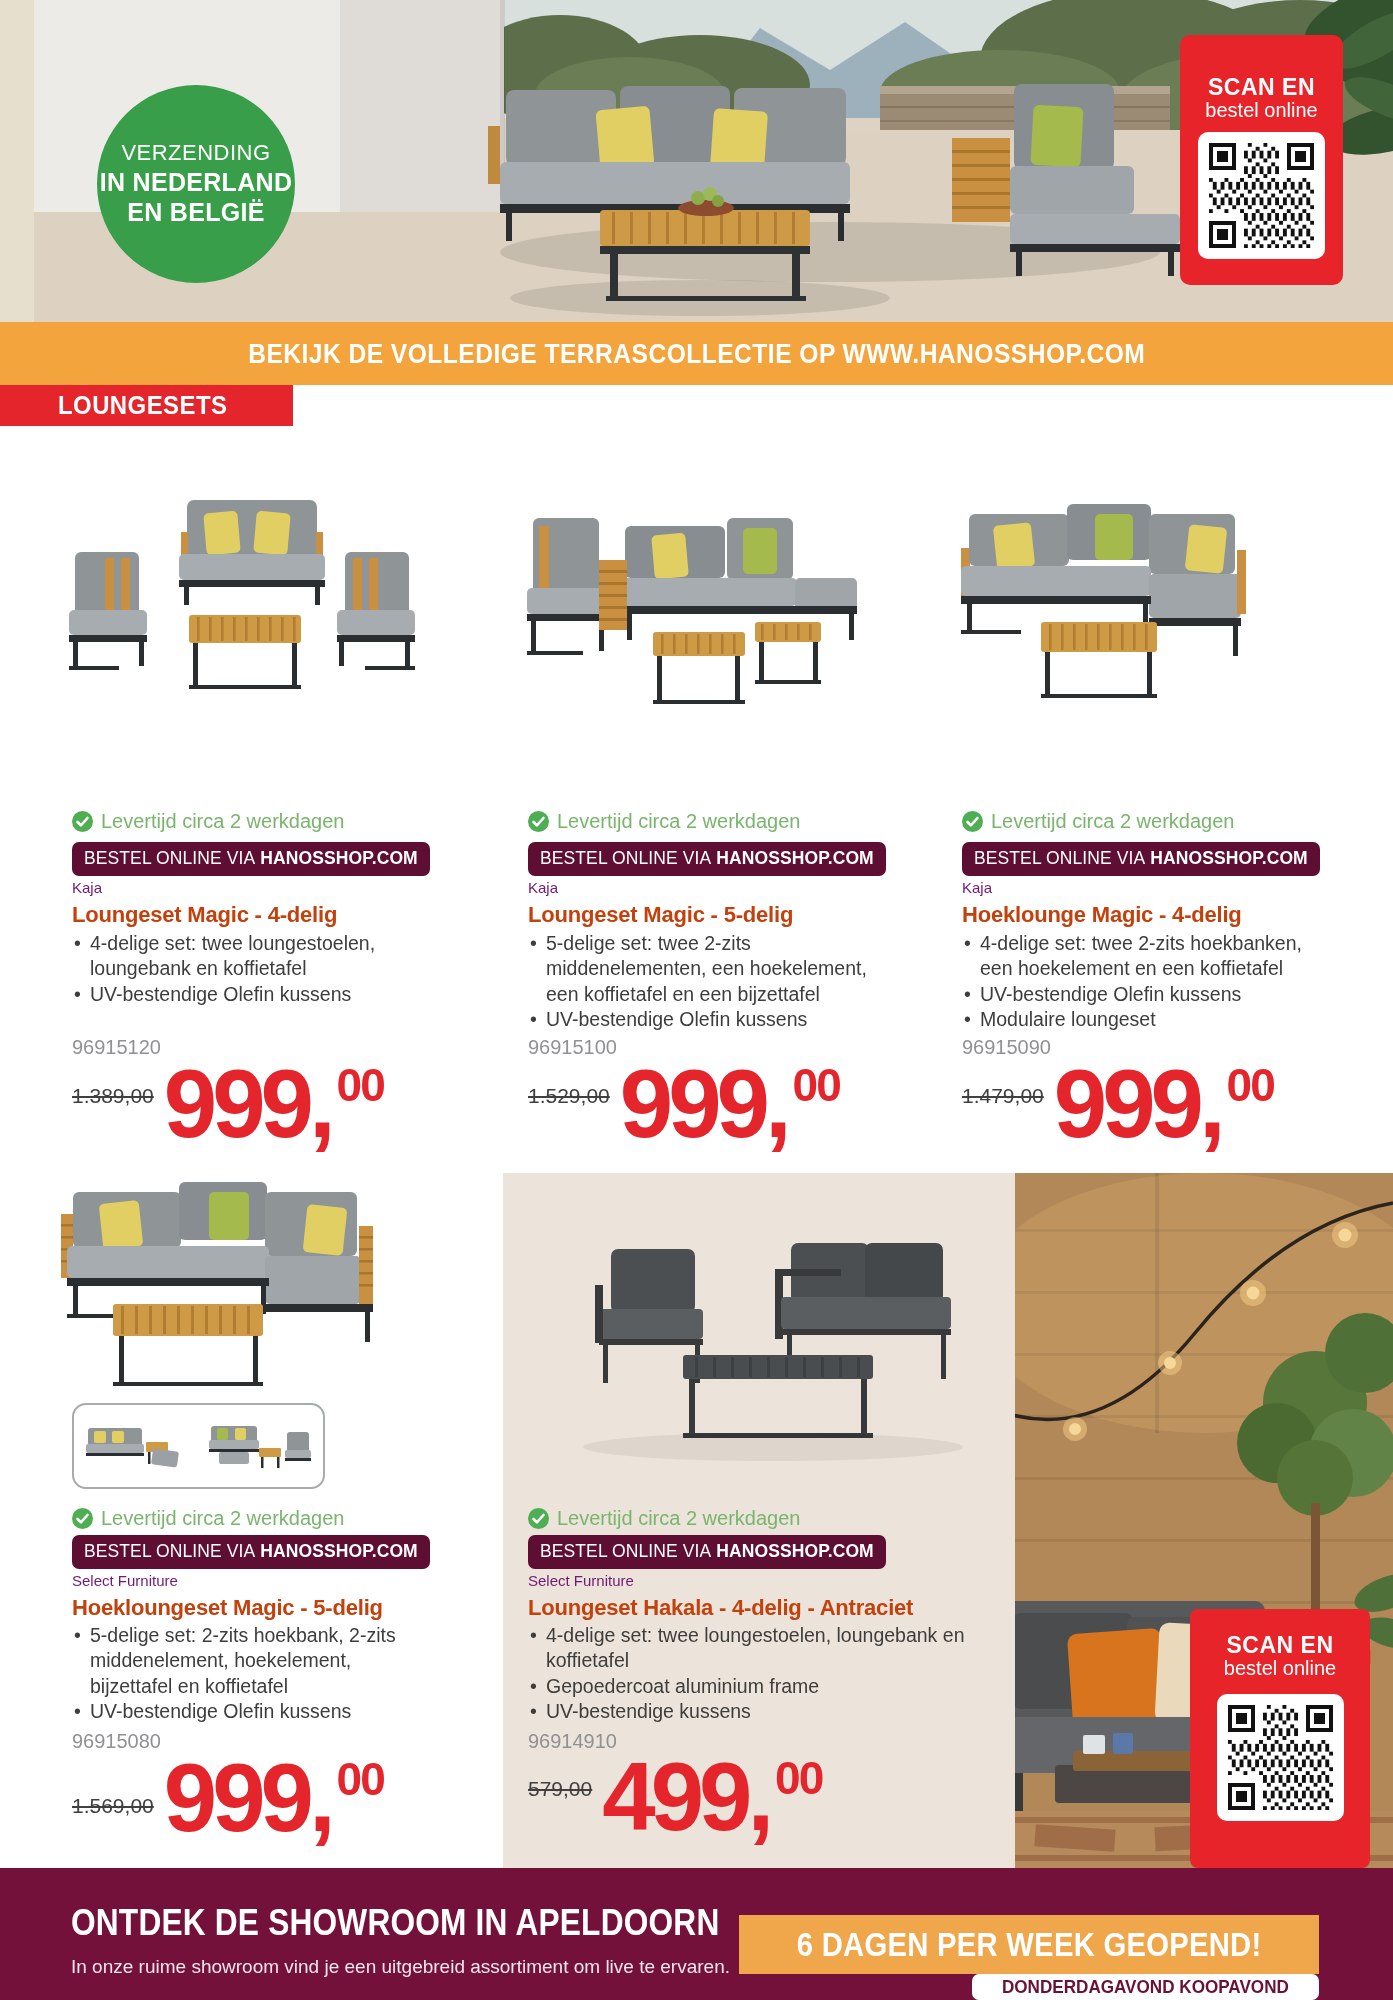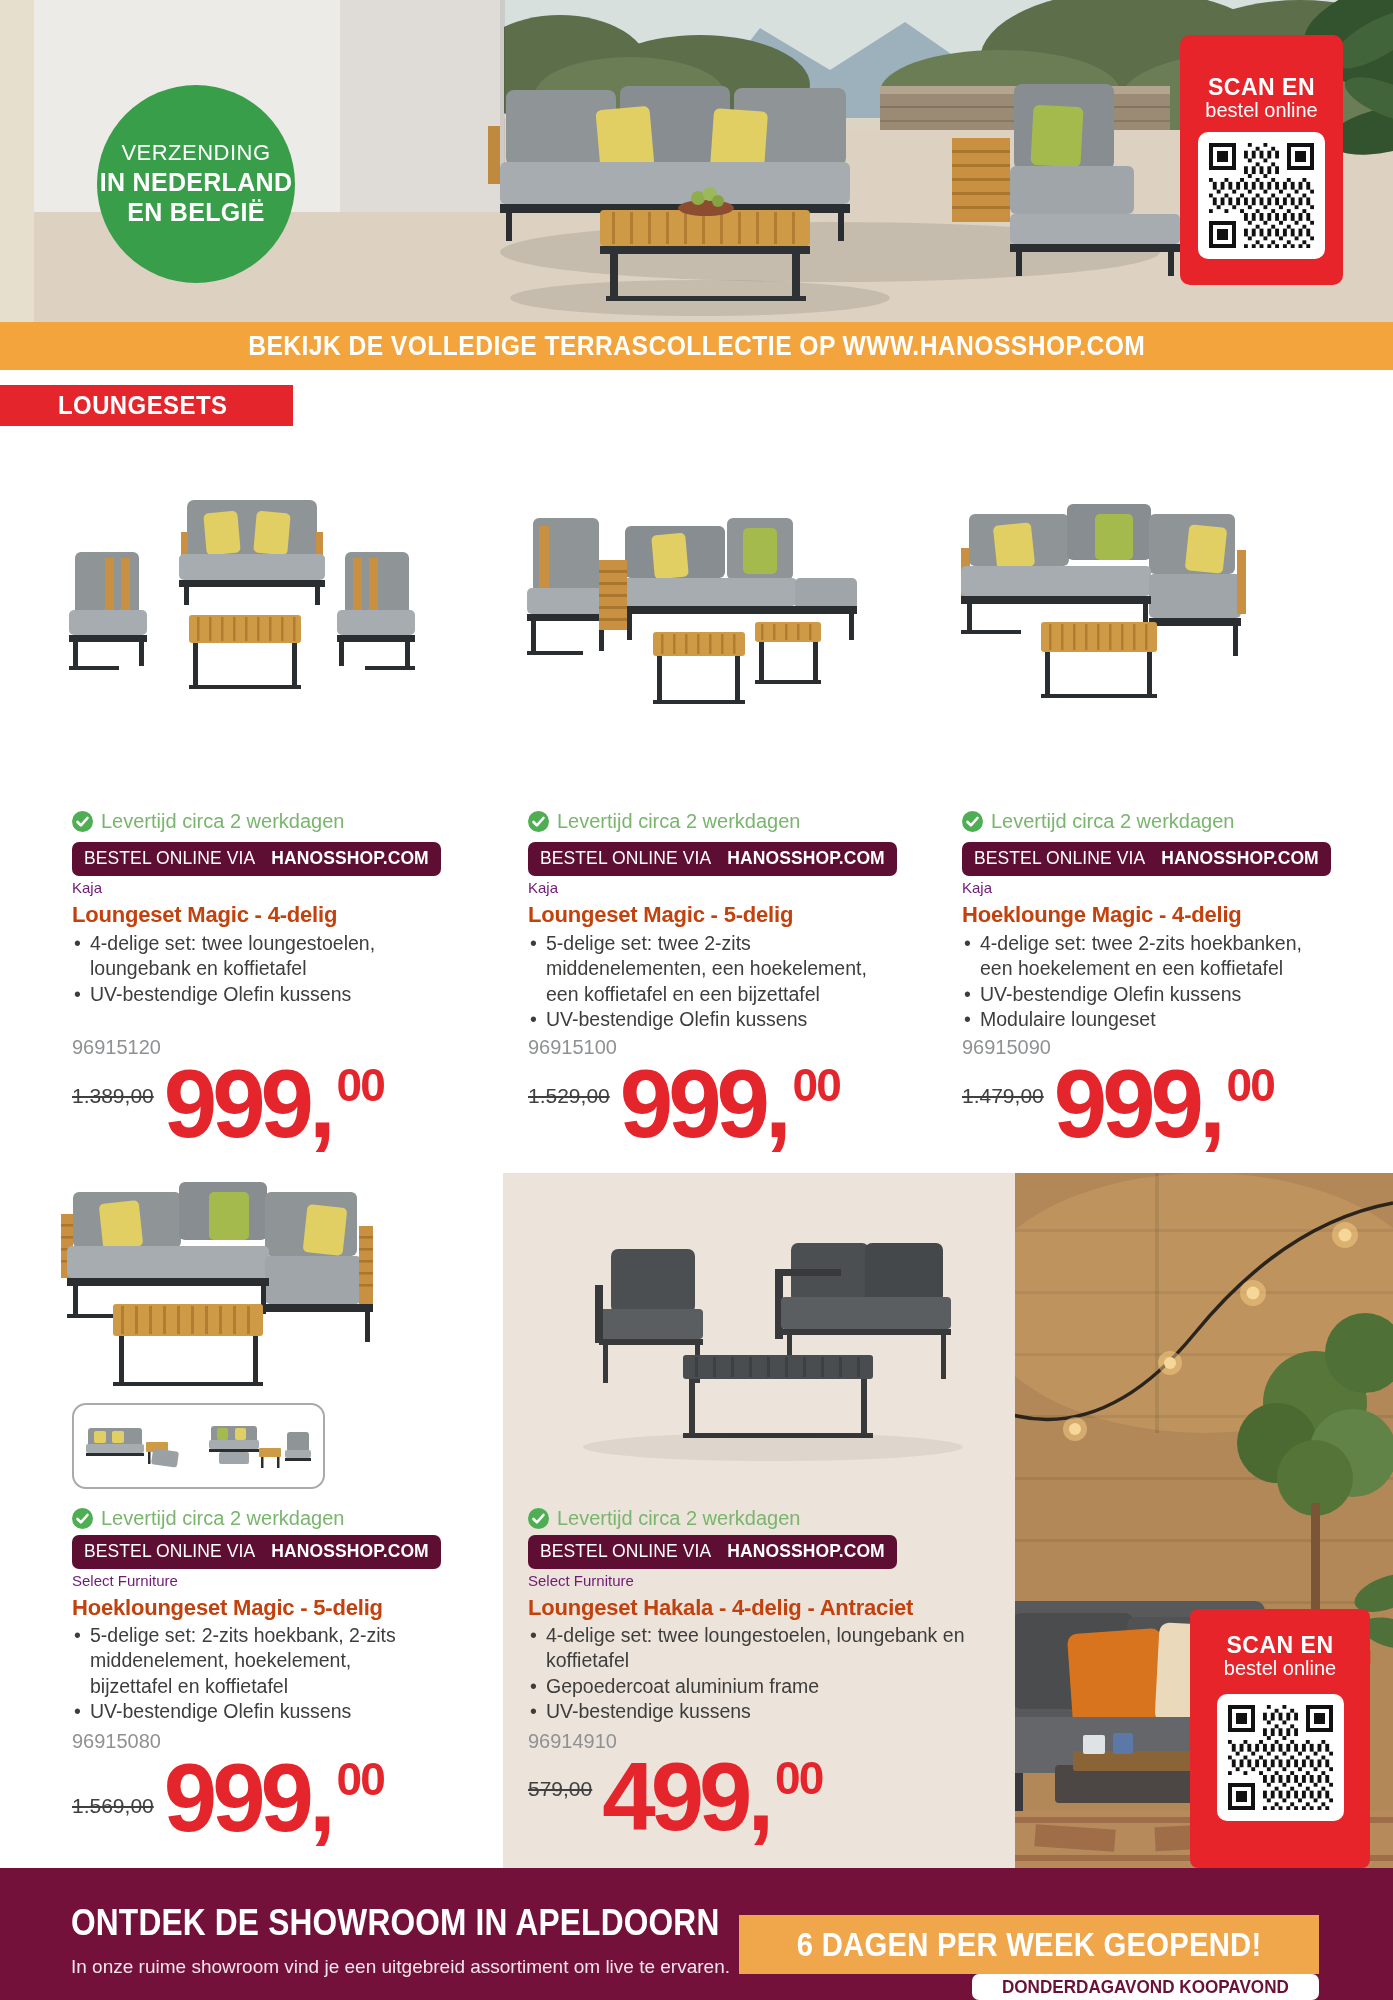--- a/index.html
+++ b/index.html
@@ -18,34 +18,34 @@
   
   .scan-box{position:absolute;background:#e8242b;border-radius:10px;color:#fff;text-align:center;}
   .scan-box.top{left:1180px;top:35px;width:163px;height:250px;padding-top:40px;box-sizing:border-box;}
   .scan-box.bottom{left:1190px;top:1609px;width:180px;height:259px;padding-top:24px;box-sizing:border-box;border-radius:8px;}
   .scan-title{font-weight:bold;font-size:23px;letter-spacing:.5px;line-height:1.05;}
   .scan-sub{font-size:20px;line-height:1.15;}
   .qr-wrap{margin:10px auto 0;background:#fff;border-radius:10px;width:127px;height:127px;padding:7px;box-sizing:border-box;}
   .qr-svg{width:113px;height:113px;shape-rendering:crispEdges;display:block;}
 
   
-  .banner{position:absolute;left:0;top:322px;width:1393px;height:48px;background:#f3a43c;
+  .banner{position:absolute;left:0;top:322px;width:1393px;height:63px;background:#f3a43c;
     display:flex;align-items:center;justify-content:center;}
   .banner span{display:inline-block;transform:scaleX(.88);color:#fff;font-weight:bold;font-size:28px;letter-spacing:.5px;white-space:nowrap;}
   .section-label{position:absolute;left:0;top:385px;width:293px;height:41px;background:#e4252c;display:flex;align-items:center;box-sizing:border-box;padding-left:58px;}
   .section-label span{display:inline-block;transform:scaleX(.92);transform-origin:left center;color:#fff;font-weight:bold;font-size:26px;letter-spacing:.5px;}
 
   
   .product{position:absolute;width:342px;}
   .product .p-img{position:absolute;left:-25px;top:20px;}
   .prow{position:absolute;left:0;right:0;}
   .delivery{display:flex;align-items:center;gap:8px;color:#79b56d;font-size:20px;}
   .check-icon{width:21px;height:21px;flex:0 0 21px;}
   .order-badge{display:inline-block;background:#5e0e32;color:#fff;border-radius:7px;padding:6px 12px 7px;font-size:17.5px;letter-spacing:.1px;white-space:nowrap;}
-  .order-badge b{margin-left:16px;}
+  .order-badge b{margin-left:5px;}
   .brand{font-size:15px;color:#701a75;}
   .pname{font-weight:bold;font-size:22px;letter-spacing:-.2px;color:#c2410c;}
   .bullets{margin:0;padding:0;list-style:none;font-size:19.5px;color:#3d3d3c;line-height:1.3;}
   .bullets li{position:relative;padding-left:18px;}
   .bullets li::before{content:"\2022";position:absolute;left:2px;top:0;color:#3d3d3c;}
   .sku{font-size:20px;color:#8f9193;}
   .price{display:flex;align-items:flex-start;}
   .price-old{font-size:21px;color:#404040;text-decoration:line-through;margin-top:16px;white-space:nowrap;}
   .price-big{display:flex;align-items:flex-start;font-weight:bold;color:#e4252c;margin-left:10px;}
   .price-main{font-size:96px;line-height:.74;letter-spacing:-5px;}

